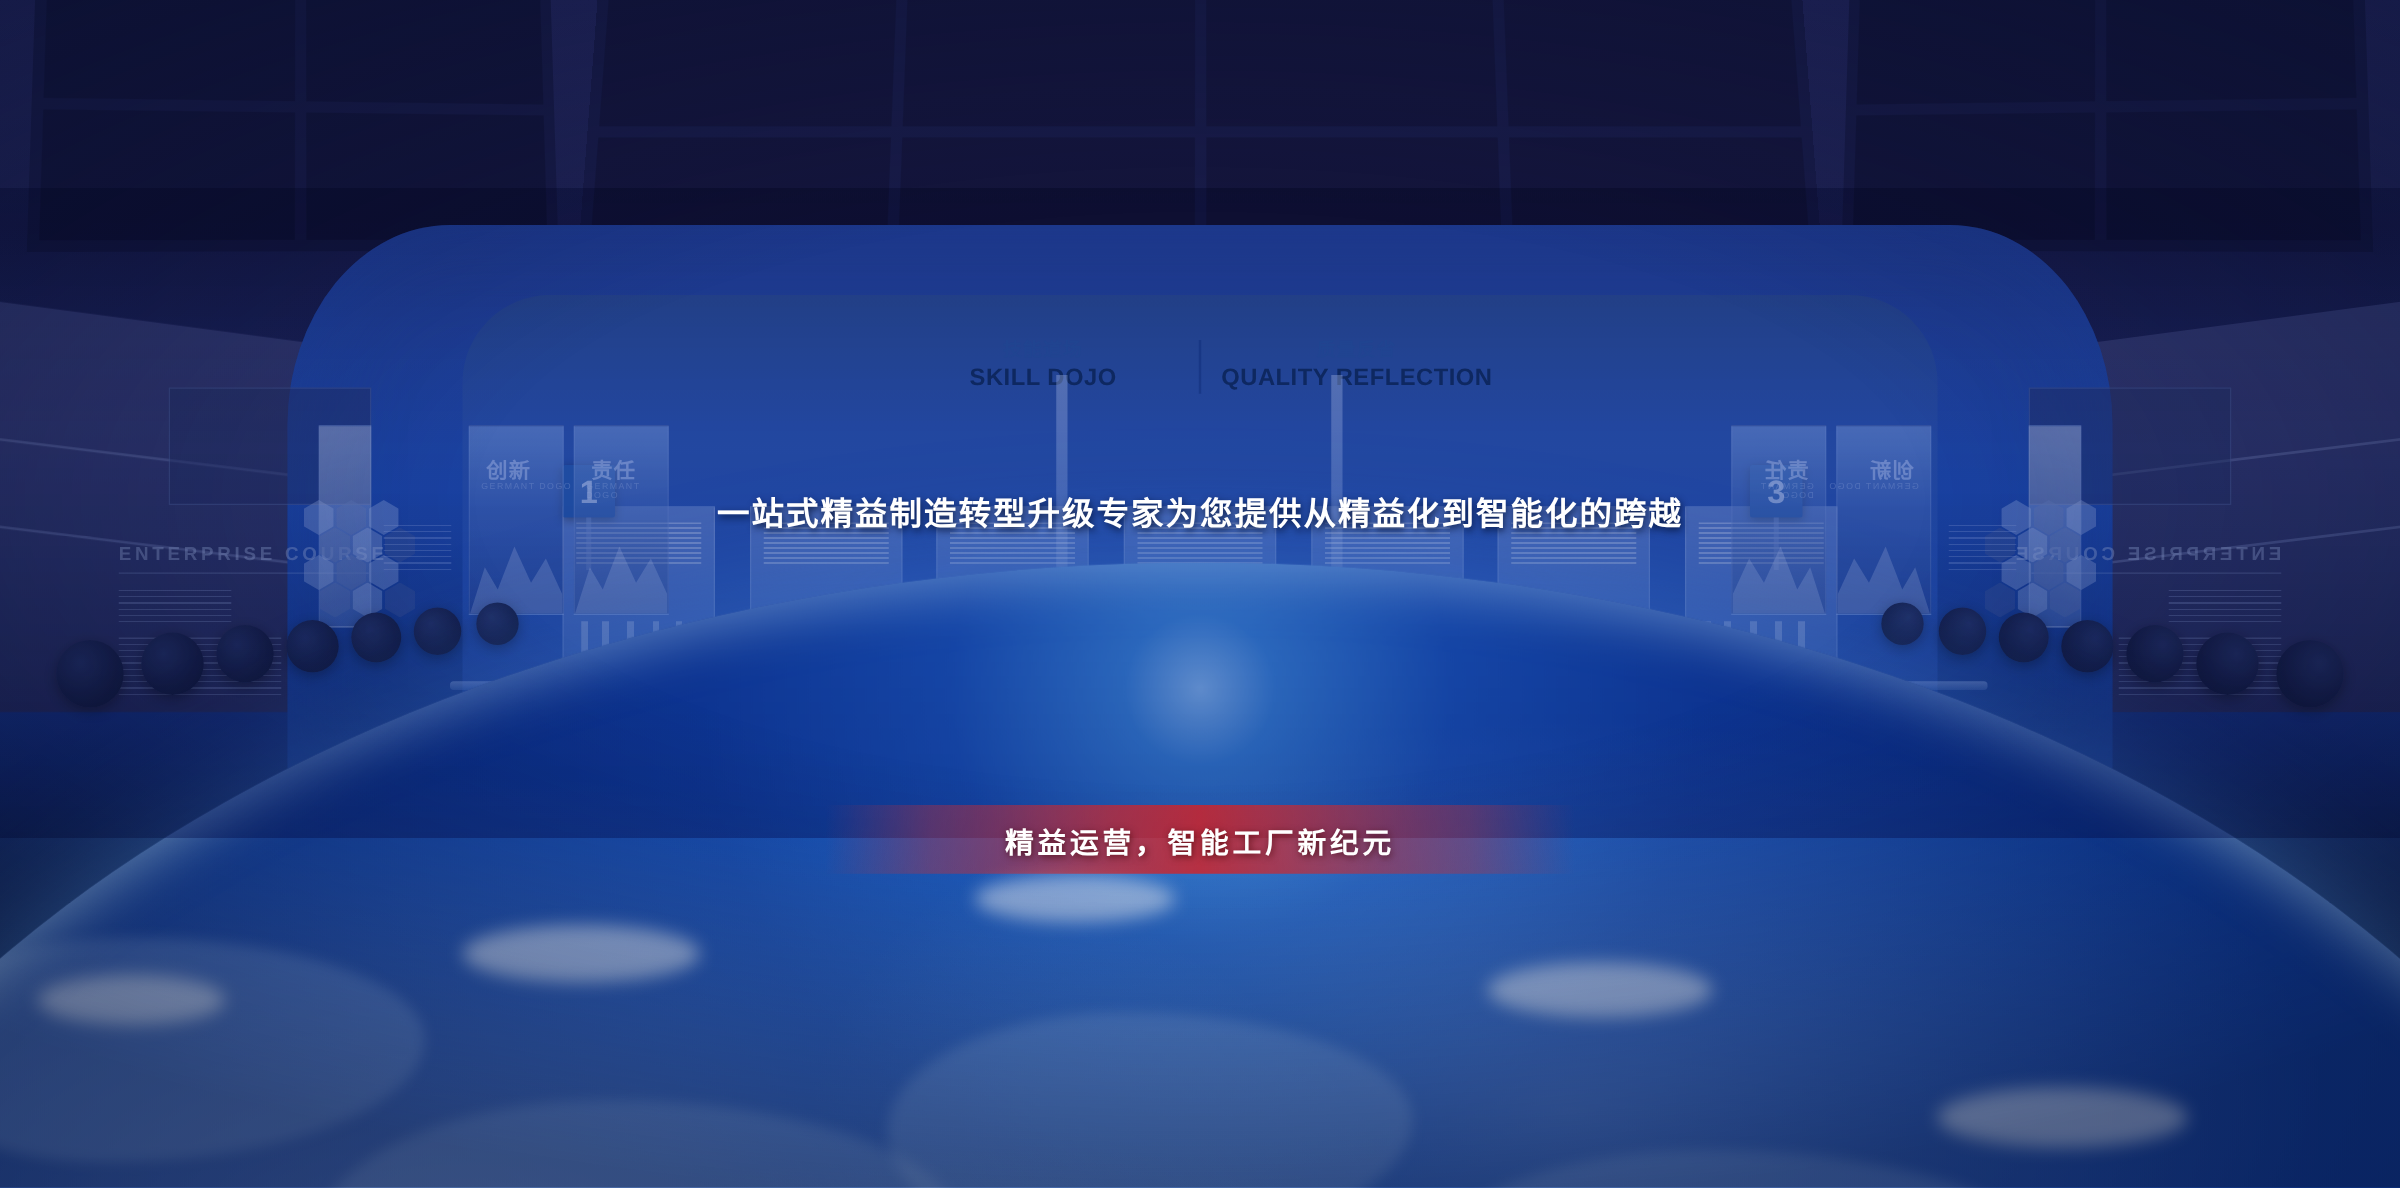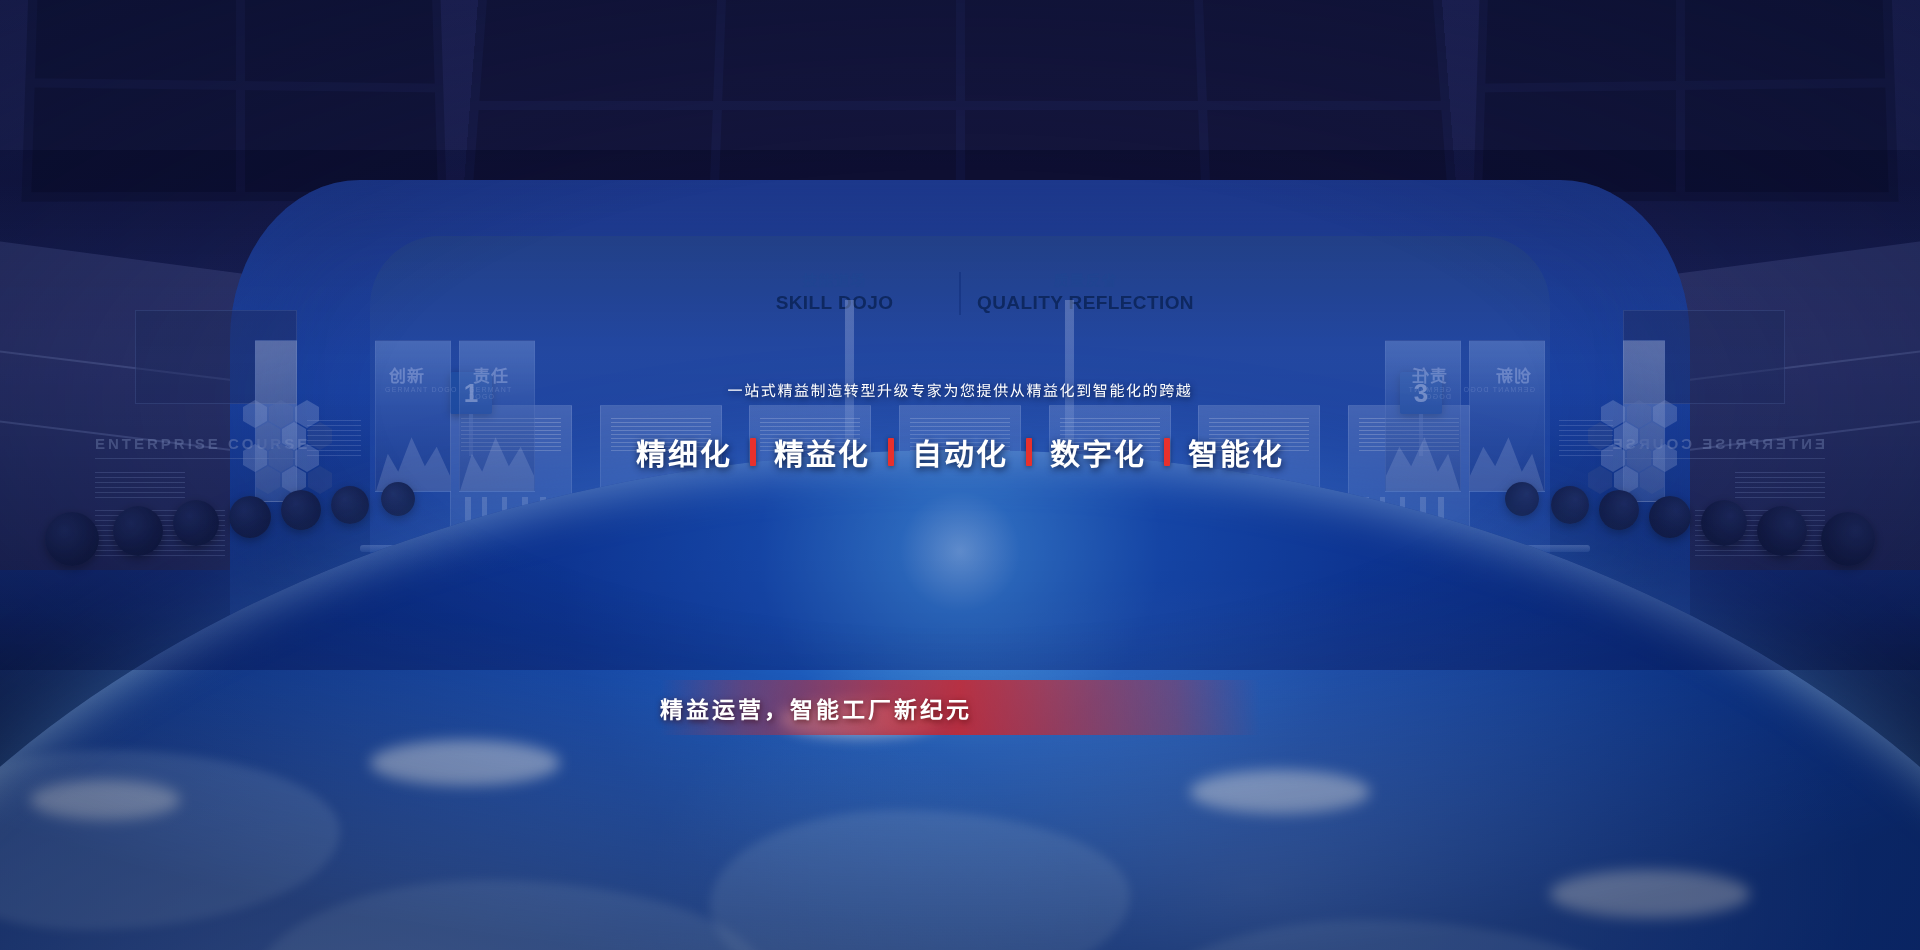--- a/index.html
+++ b/index.html
@@ -416,24 +416,25 @@
       0 0 34px rgba(120,170,255,.35);
     white-space: nowrap;
   }
 
   .hero-sub {
     position: absolute;
     top: 364px;
     width: 100%;
     text-align: center;
     color: #ffffff;
-    font-size: 15px;
+    font-size: 26px;
     letter-spacing: 1.6px;
     text-shadow: 1px 2px 6px rgba(6,18,52,.85);
     white-space: nowrap;
+    font-weight: bold;
   }
 
   .features {
     position: absolute;
     top: 430px;
     width: 100%;
     display: flex;
     align-items: center;
     justify-content: center;
     gap: 18px;
@@ -449,28 +450,28 @@
   .sep {
     width: 6px;
     height: 28px;
     background: #e8302c;
     border-radius: 1px;
     box-shadow: 0 1px 5px rgba(0,0,0,.45);
   }
 
   .tagline {
     position: absolute;
-    top: 680px;
+    top: 644px;
     left: 50%;
     transform: translateX(-50%);
     width: 600px;
     height: 55px;
     display: flex;
     align-items: center;
-    justify-content: flex-start;
+    justify-content: center;
     background: linear-gradient(90deg,
         rgba(200,40,48,0) 0%,
         rgba(198,44,52,.38) 14%,
         rgba(206,38,44,.72) 38%,
         rgba(212,34,38,.82) 50%,
         rgba(204,40,46,.70) 62%,
         rgba(196,44,52,.36) 86%,
         rgba(196,44,52,0) 100%);
   }
   .tagline-text {
@@ -696,30 +697,19 @@
   </div>
   <div class="earth-rim"></div>
 
   <div class="vignette"></div>
 
   <div class="content">
 
 
     <p class="hero-sub">一站式精益制造转型升级专家为您提供从精益化到智能化的跨越</p>
 
-    <div class="features">
-      <span class="feature">精细化</span>
-      <span class="sep"></span>
-      <span class="feature">精益化</span>
-      <span class="sep"></span>
-      <span class="feature">自动化</span>
-      <span class="sep"></span>
-      <span class="feature">数字化</span>
-      <span class="sep"></span>
-      <span class="feature">智能化</span>
-    </div>
 
     <div class="tagline">
       <span class="tagline-text">精益运营，智能工厂新纪元</span>
     </div>
 
   </div>
 </div>
 
 </body></html>

